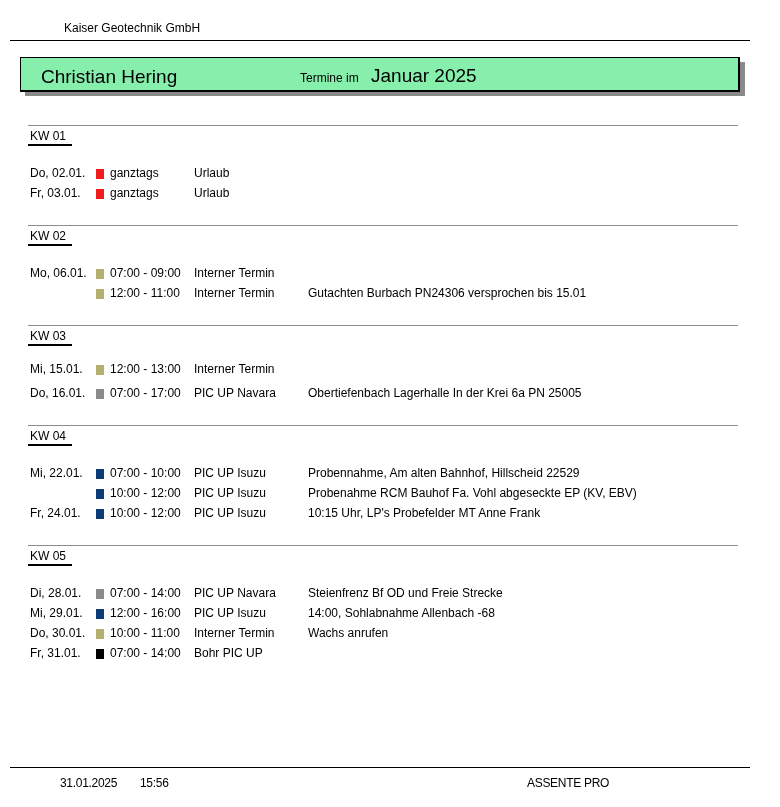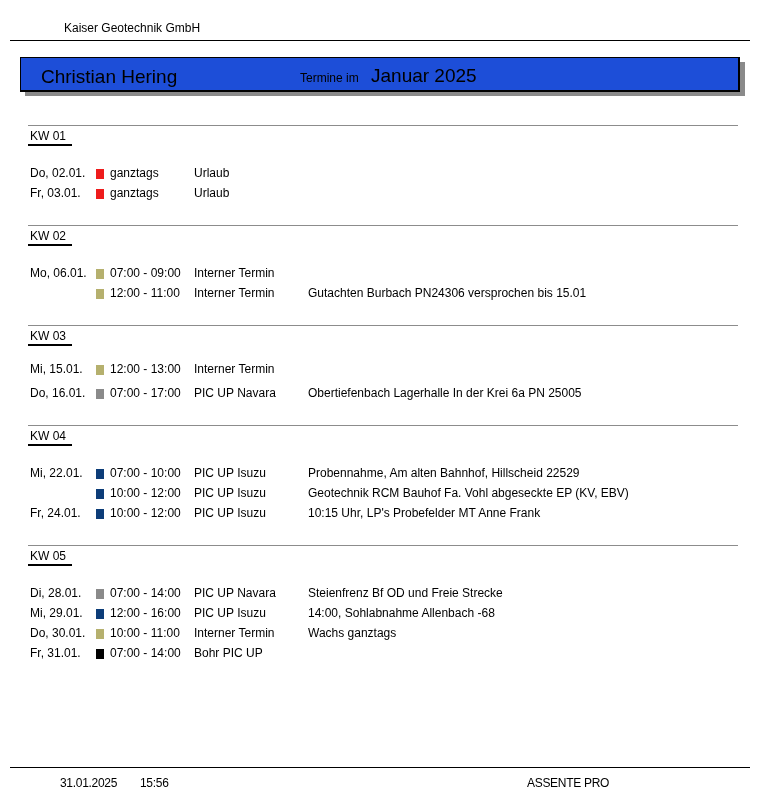--- a/index.html
+++ b/index.html
@@ -3,21 +3,21 @@
   <meta charset="utf-8">
   <style>
     * { box-sizing: border-box; margin: 0; padding: 0; }
     html, body { width: 780px; height: 807px; background: #ffffff; overflow: hidden; }
     body { position: relative; font-family: "Liberation Sans", sans-serif; color: #000; font-size: 12px; }
 
     .company { position: absolute; left: 64px; top: 21px; font-size: 12px; }
     .top-rule { position: absolute; left: 10px; top: 40px; width: 740px; height: 1px; background: #000; }
 
     .title-shadow { position: absolute; left: 25px; top: 62px; width: 720px; height: 34px; background: #8a8a8a; }
-    .title-box { position: absolute; left: 20px; top: 57px; width: 720px; height: 35px; background: #1d4ed8; border: 1px solid #000; border-width: 1px 2px 2px 1px; }
+    .title-box { position: absolute; left: 20px; top: 57px; width: 720px; height: 35px; background: #86efac; border: 1px solid #000; border-width: 1px 2px 2px 1px; }
     .title-name { position: absolute; left: 20px; top: 8px; font-size: 19px; }
     .title-sub { position: absolute; left: 279px; top: 13px; font-size: 12px; }
     .title-month { position: absolute; left: 350px; top: 7px; font-size: 19px; }
 
     .section { position: absolute; left: 28px; width: 710px; }
     .section-rule { position: absolute; left: 0; top: 0; width: 710px; height: 1px; background: #8c8c8c; }
     .kw { position: absolute; left: 2px; top: 4px; font-size: 12px; }
     .kw-underline { position: absolute; left: 0; top: 19px; width: 44px; height: 2px; background: #000; }
 
     .row { position: absolute; left: 0; height: 20px; width: 710px; font-size: 12px; }
@@ -109,21 +109,21 @@
     <span class="c-date">Mi,  22.01.</span>
     <span class="c-sq" style="background:#0c3c78;"></span>
     <span class="c-time">07:00 - 10:00</span>
     <span class="c-type">PIC UP Isuzu</span>
     <span class="c-desc">Probennahme, Am alten Bahnhof, Hillscheid 22529</span>
   </div>
   <div class="row" style="top:61px;">
     <span class="c-sq" style="background:#0c3c78;"></span>
     <span class="c-time">10:00 - 12:00</span>
     <span class="c-type">PIC UP Isuzu</span>
-    <span class="c-desc">Geotechnik RCM Bauhof Fa. Vohl abgeseckte EP (KV, EBV)</span>
+    <span class="c-desc">Probenahme RCM Bauhof Fa. Vohl abgeseckte EP (KV, EBV)</span>
   </div>
   <div class="row" style="top:81px;">
     <span class="c-date">Fr,  24.01.</span>
     <span class="c-sq" style="background:#0c3c78;"></span>
     <span class="c-time">10:00 - 12:00</span>
     <span class="c-type">PIC UP Isuzu</span>
     <span class="c-desc">10:15 Uhr, LP's Probefelder MT Anne Frank</span>
   </div>
 </div>
 
@@ -143,21 +143,21 @@
     <span class="c-sq" style="background:#0c3c78;"></span>
     <span class="c-time">12:00 - 16:00</span>
     <span class="c-type">PIC UP Isuzu</span>
     <span class="c-desc">14:00, Sohlabnahme Allenbach -68</span>
   </div>
   <div class="row" style="top:81px;">
     <span class="c-date">Do, 30.01.</span>
     <span class="c-sq" style="background:#b5b06e;"></span>
     <span class="c-time">10:00 - 11:00</span>
     <span class="c-type">Interner Termin</span>
-    <span class="c-desc">Wachs ganztags</span>
+    <span class="c-desc">Wachs anrufen</span>
   </div>
   <div class="row" style="top:101px;">
     <span class="c-date">Fr,  31.01.</span>
     <span class="c-sq" style="background:#000000;"></span>
     <span class="c-time">07:00 - 14:00</span>
     <span class="c-type">Bohr PIC UP</span>
   </div>
 </div>
 
 <div class="bottom-rule"></div>

